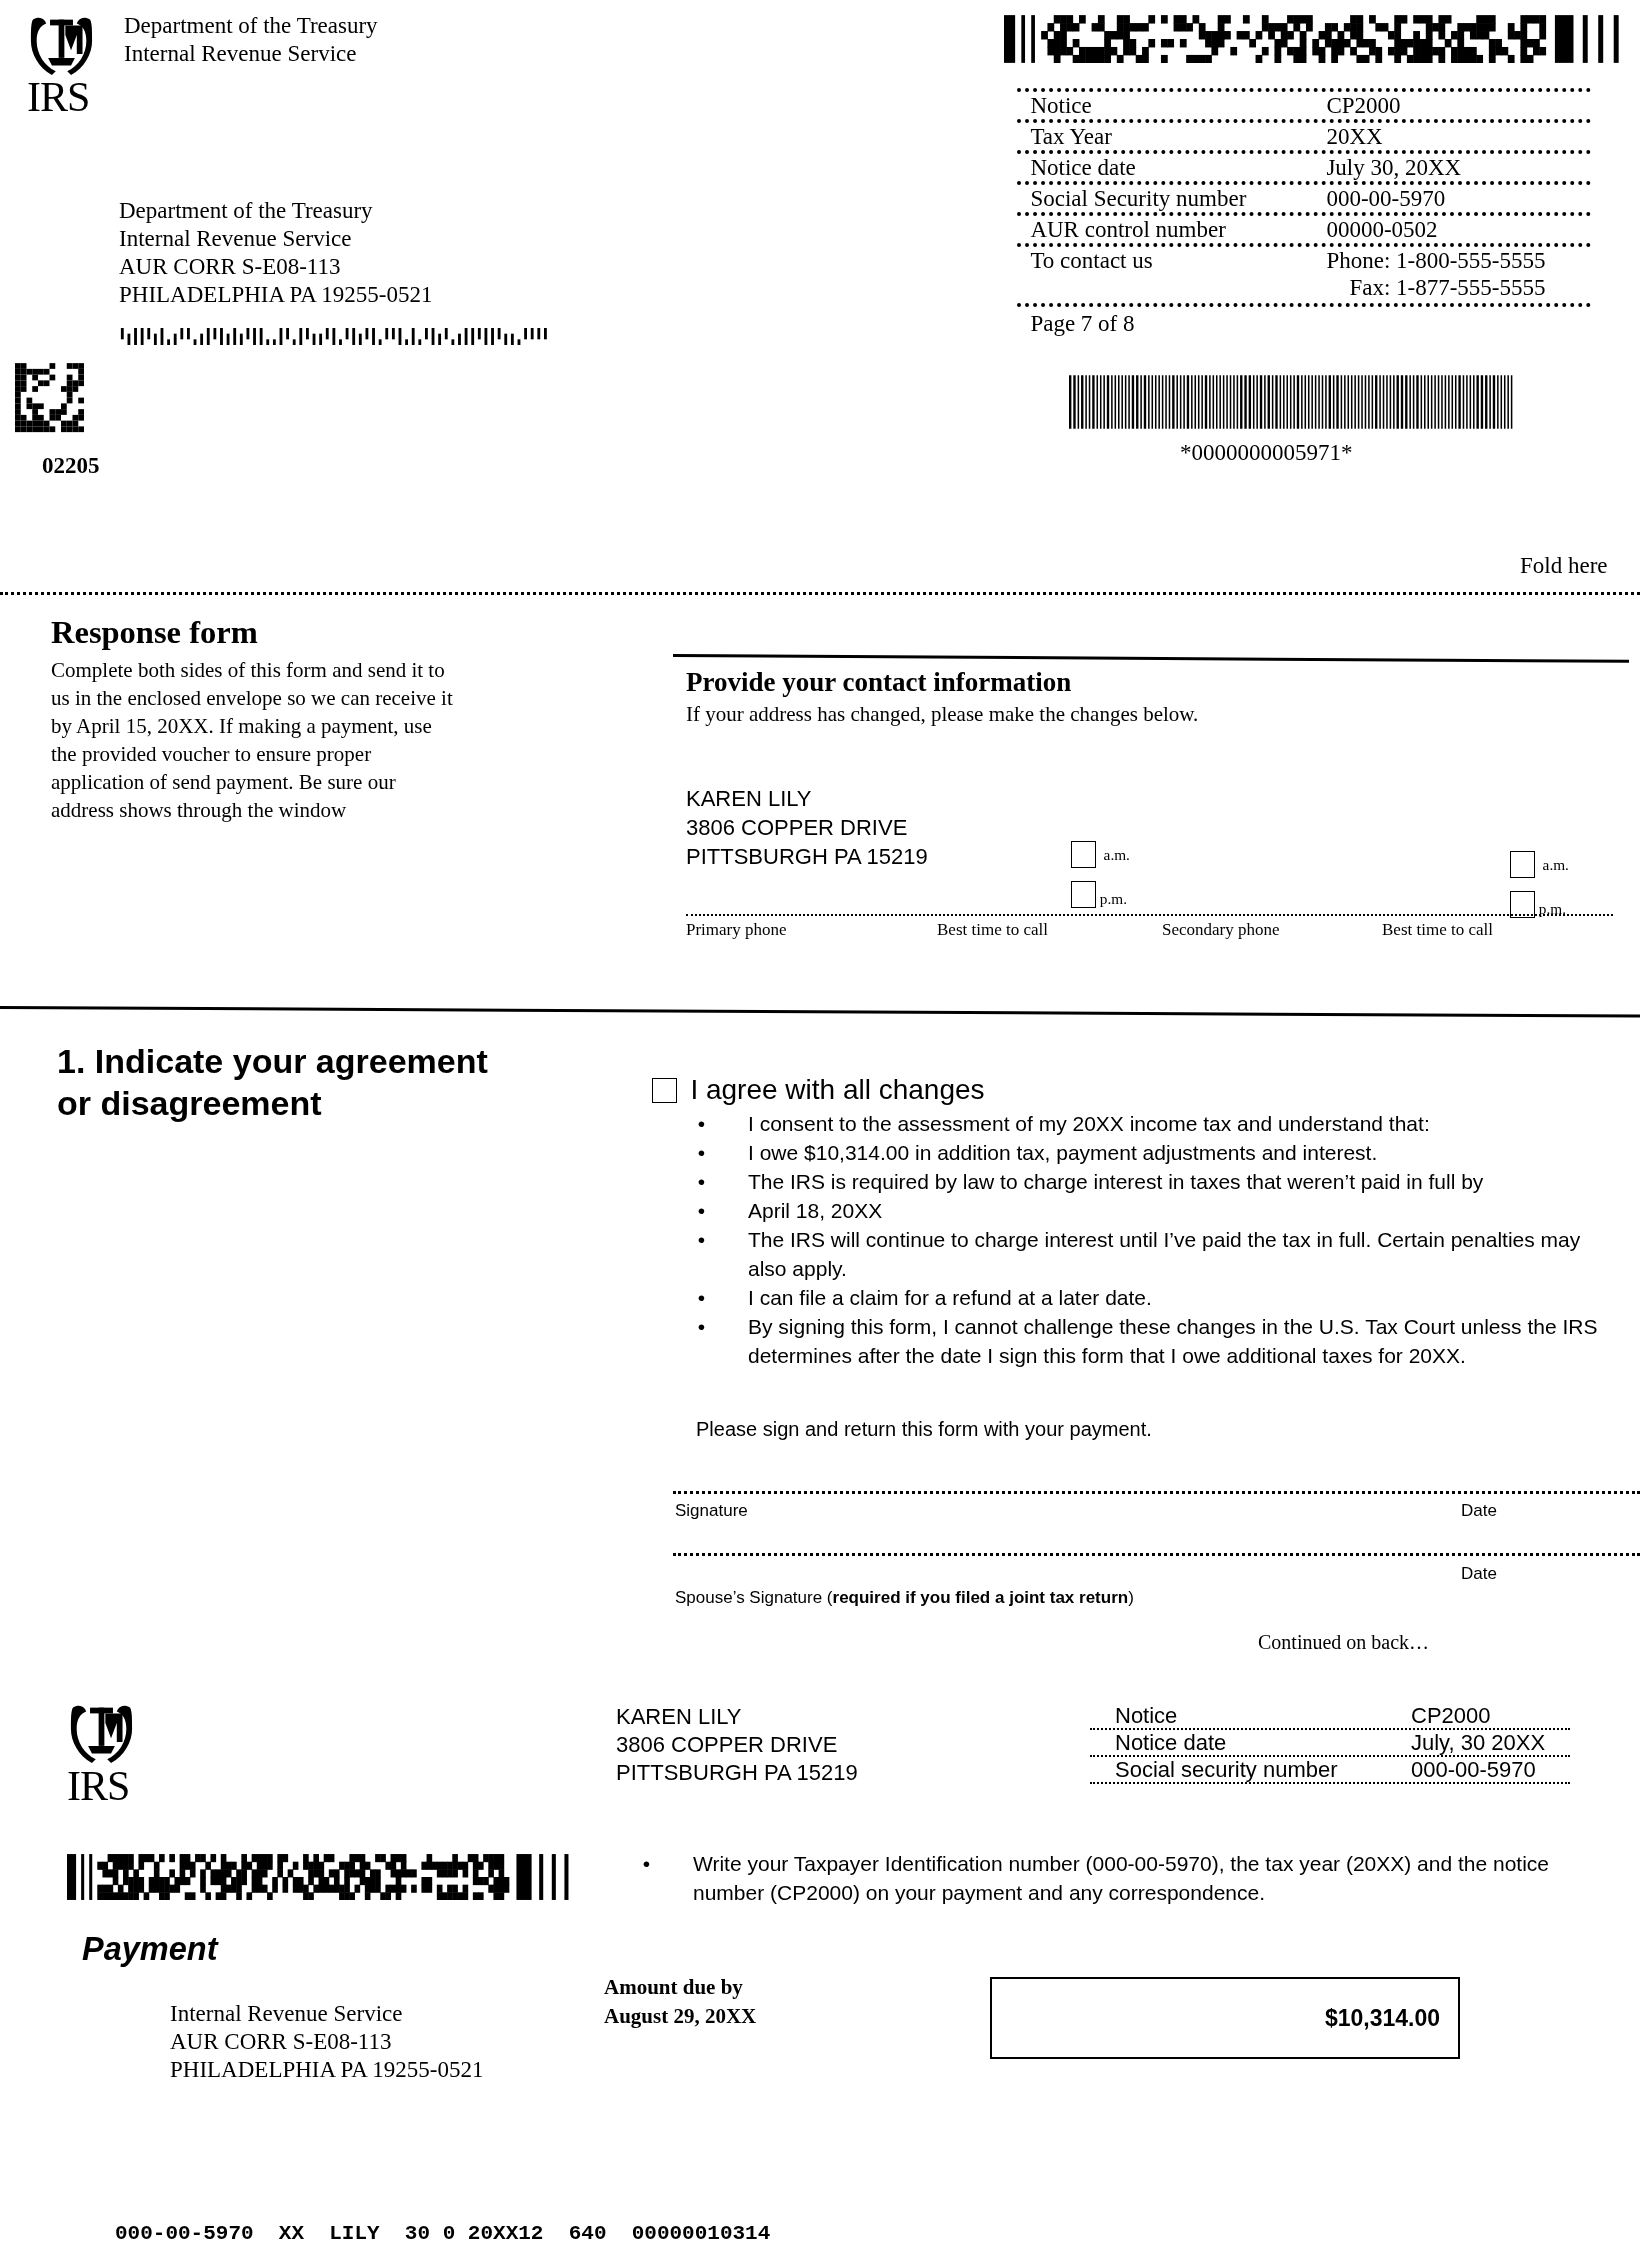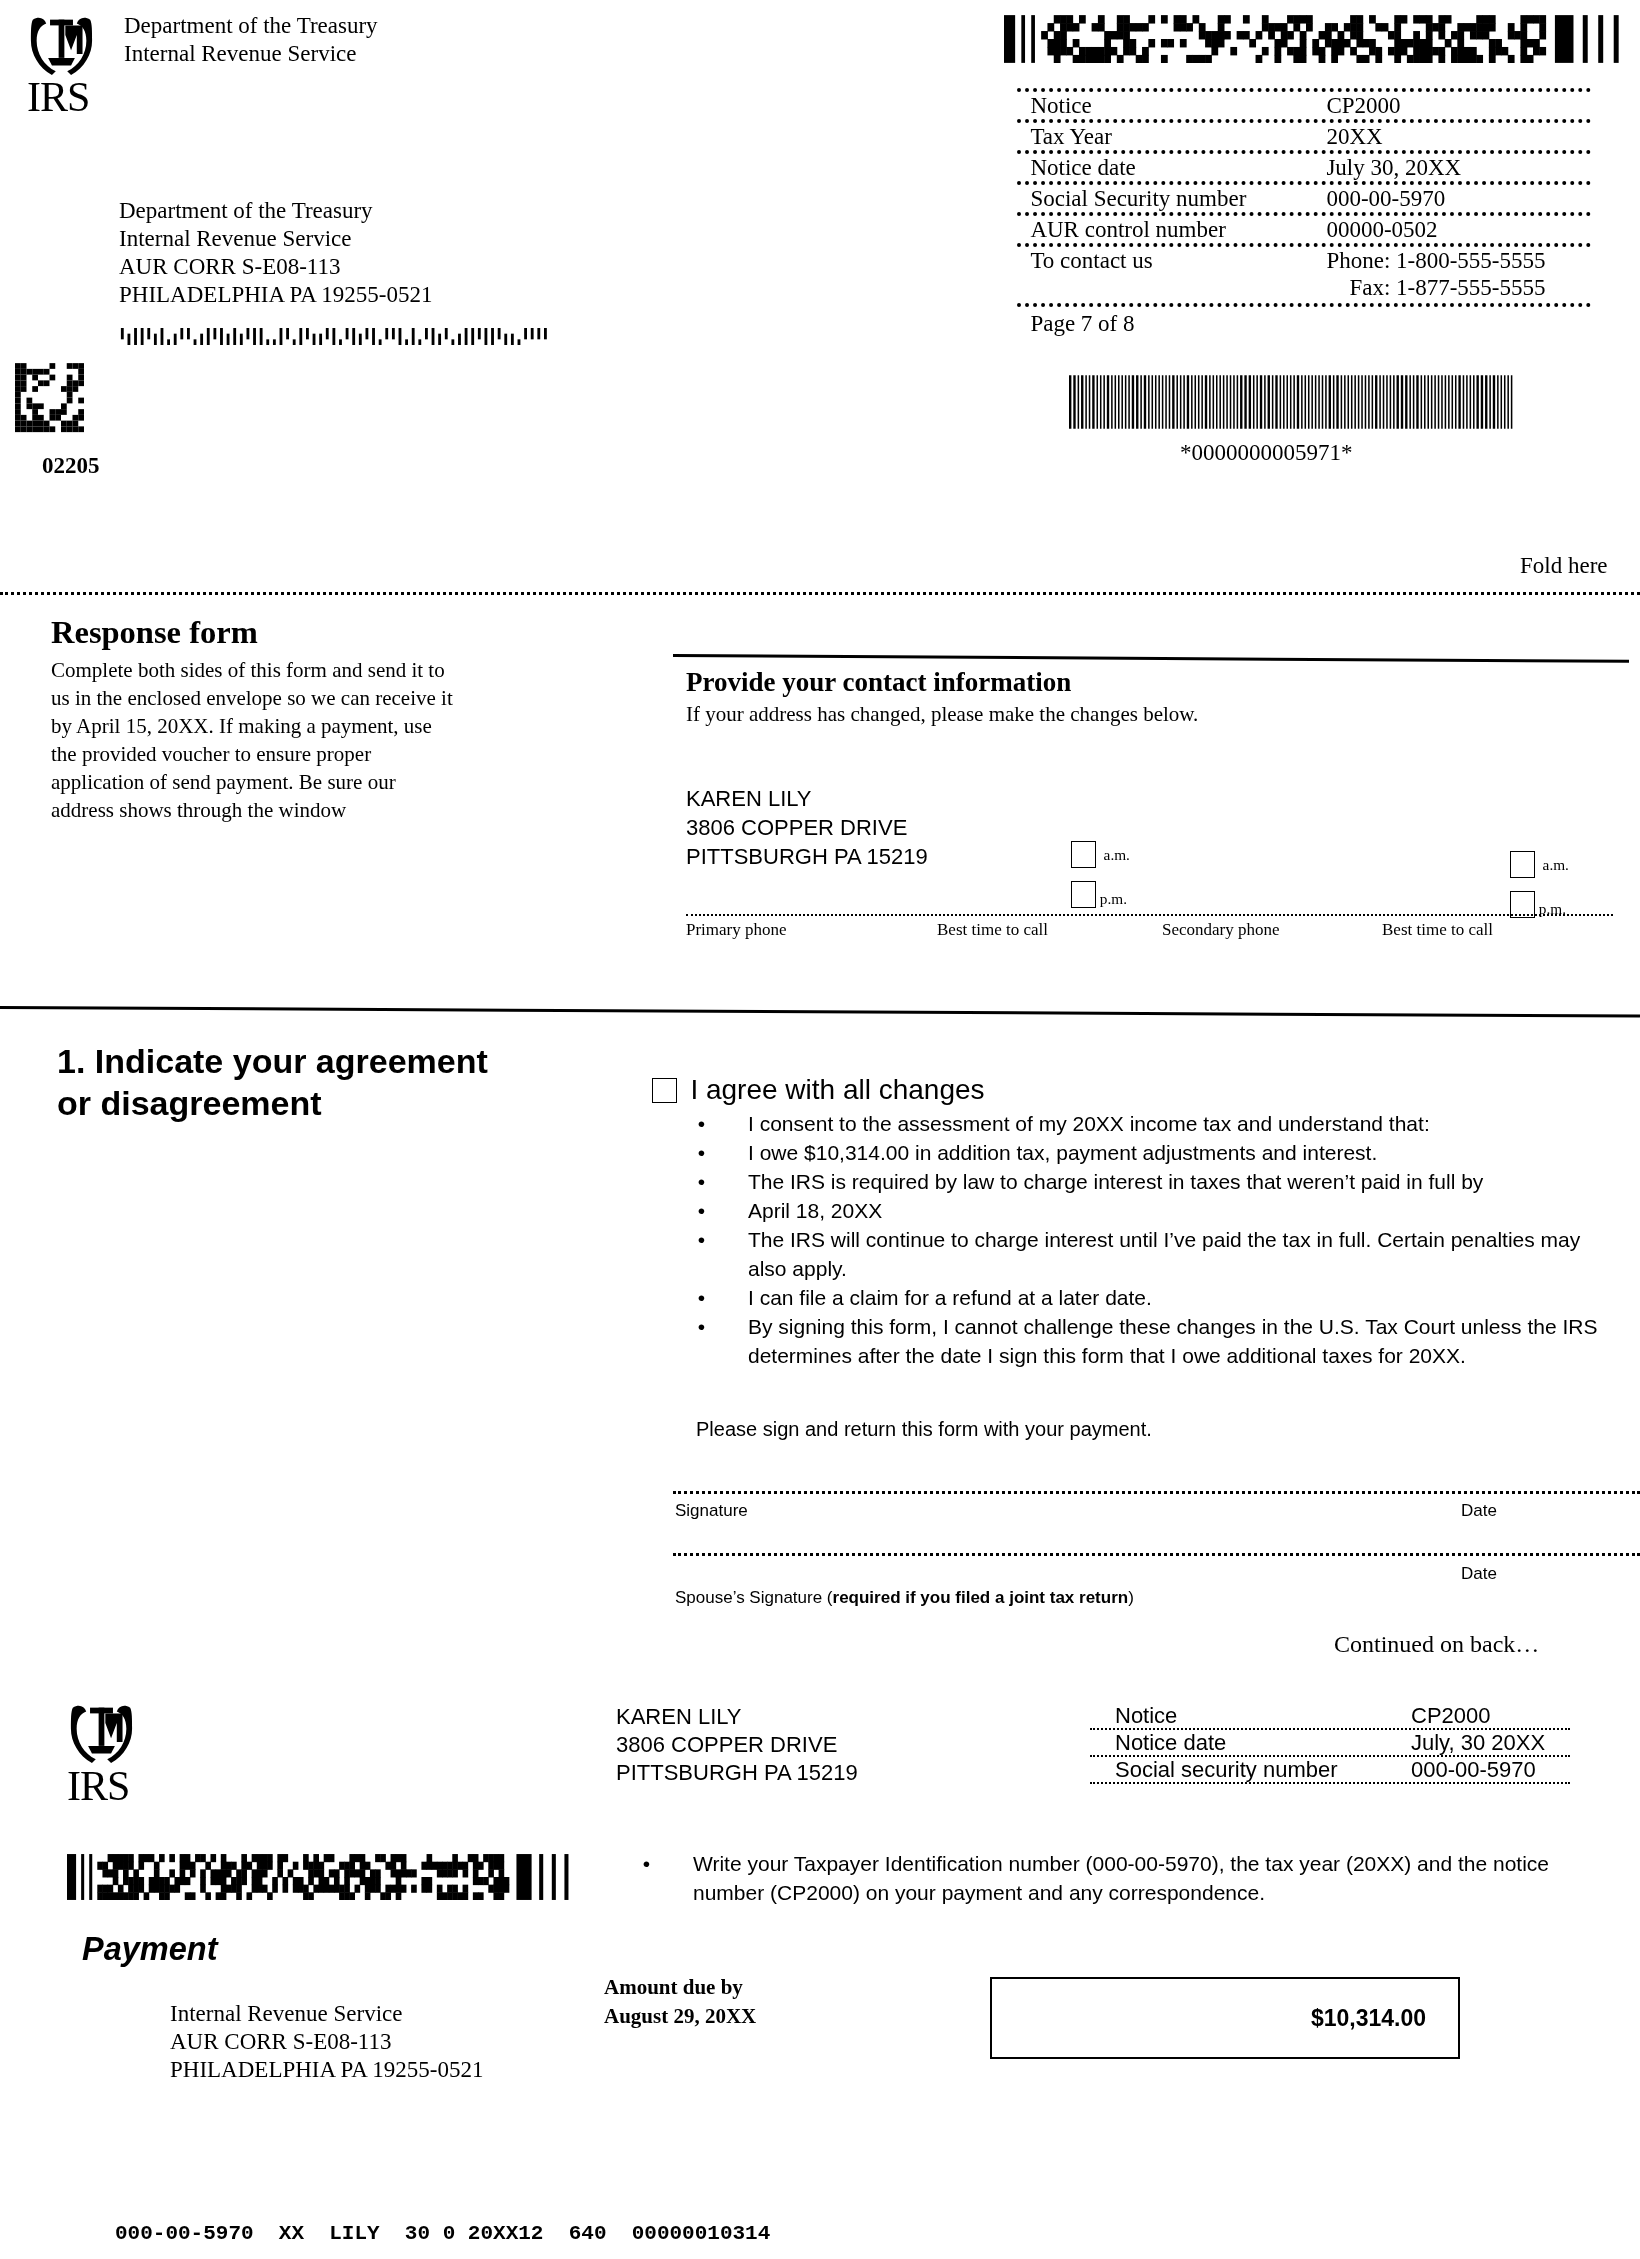--- a/index.html
+++ b/index.html
@@ -34,21 +34,21 @@
 
   .checkbox { width: 21px; height: 21px; border: 1.9px solid #000; display: inline-block; box-sizing: border-box; vertical-align: middle; background: #fff; cursor: pointer; }
   .small-serif { font-size: 15.3px; }
 
   .agree-list { list-style: none; margin: 0; padding: 0; }
   .agree-list li { position: relative; padding-left: 54px; font-size: 21px; line-height: 29px; }
   .agree-list li::before { content: "\2022"; position: absolute; left: 3.8px; top: 0; font-size: 21px; }
 
   .sig-line { border-top: 3.8px dotted #000; }
 
-  .amount-box { border: 2.9px solid #000; box-sizing: border-box; display: flex; align-items: center; justify-content: flex-end; padding-right: 32px; }
+  .amount-box { border: 2.9px solid #000; box-sizing: border-box; display: flex; align-items: center; justify-content: flex-end; padding-right: 18px; }
 </style>
 </head>
 <body>
 
 <div class="abs irs-logo" style="left:27px; top:11.5px;">
   <svg class="eagle" viewBox="0 0 72 68">
     <path d="M6 8 C12 4 18 6 20 12 C14 14 10 20 10 30 C10 44 18 56 30 62 L26 66 C12 58 4 44 4 30 C4 20 4 12 6 8 Z" fill="#000"></path>
     <path d="M66 8 C60 4 54 6 52 12 C58 14 62 20 62 30 C62 44 54 56 42 62 L46 66 C60 58 68 44 68 30 C68 20 68 12 66 8 Z" fill="#000"></path>
     <rect x="24" y="8" width="24" height="6" fill="#000"></rect>
     <rect x="33" y="8" width="6" height="40" fill="#000"></rect>
@@ -697,21 +697,21 @@
 <div class="abs sans" style="left:696px; top:1418px; font-size:20px;">Please sign and return this form with your payment.</div>
 
 <div class="abs sig-line" style="left:673px; top:1491px; width:967px;"></div>
 <div class="abs sans" style="left:675px; top:1501px; font-size:17px;">Signature</div>
 <div class="abs sans" style="left:1461px; top:1501px; font-size:17px;">Date</div>
 
 <div class="abs sig-line" style="left:673px; top:1553px; width:967px;"></div>
 <div class="abs sans" style="left:675px; top:1564px; font-size:17px;margin-top:24px;"><span>Spouse’s Signature (</span><b>required if you filed a joint tax return</b><span>)</span></div>
 <div class="abs sans" style="left:1461px; top:1564px; font-size:17px;">Date</div>
 
-<div class="abs serif" style="left:1334px; top:1631px; font-size:24px;">Continued on back…</div>
+<div class="abs serif" style="left:1258px; top:1631px; font-size:20px;">Continued on back…</div>
 
 <div class="abs irs-logo" style="left:67px; top:1700px;">
   <svg class="eagle" viewBox="0 0 72 68">
     <path d="M6 8 C12 4 18 6 20 12 C14 14 10 20 10 30 C10 44 18 56 30 62 L26 66 C12 58 4 44 4 30 C4 20 4 12 6 8 Z" fill="#000"></path>
     <path d="M66 8 C60 4 54 6 52 12 C58 14 62 20 62 30 C62 44 54 56 42 62 L46 66 C60 58 68 44 68 30 C68 20 68 12 66 8 Z" fill="#000"></path>
     <rect x="24" y="8" width="24" height="6" fill="#000"></rect>
     <rect x="33" y="8" width="6" height="40" fill="#000"></rect>
     <path d="M22 48 L50 48 L46 56 L26 56 Z" fill="#000"></path>
     <path d="M40 14 L58 14 L58 44 L52 44 L52 24 L46 40 L40 24 Z" fill="#000"></path>
   </svg>

